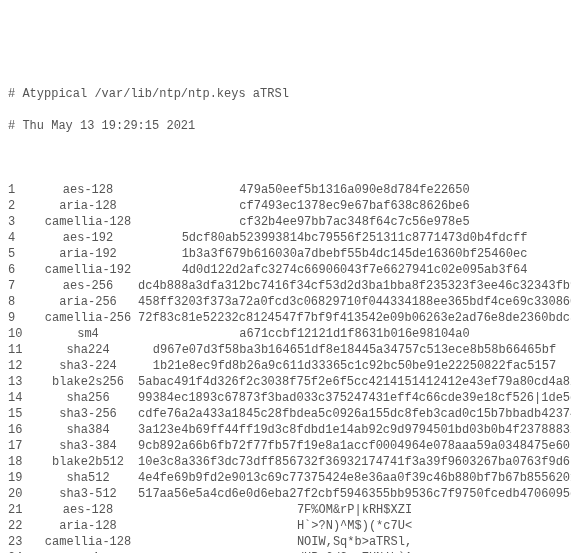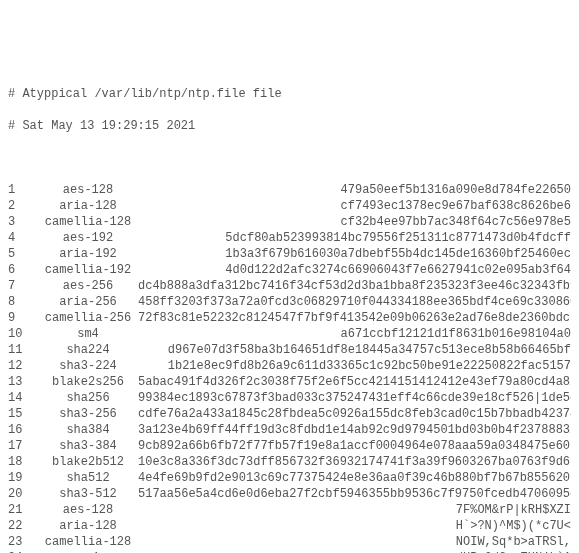--- a/index.html
+++ b/index.html
@@ -12,26 +12,26 @@
     white-space:pre;
   }
   .page {
     padding:6px 8px;
     width:579px;
     box-sizing:border-box;
   }
   .row { display:flex; }
   .num { width:30px; text-align:left; }
   .alg { width:100px; text-align:center; }
-  .key { flex:1; text-align:right; overflow:hidden; }
+  .key { flex:1; text-align:center; overflow:hidden; }
 </style>
 </head>
 <body>
 
 
 <div class="page">
-<div># Atyppical /var/lib/ntp/ntp.file file</div>
-<div># Sat May 13 19:29:15 2021</div>
+<div># Atyppical /var/lib/ntp/ntp.keys aTRSl</div>
+<div># Thu May 13 19:29:15 2021</div>
 <div> </div>
 <div id="rows"><div class="row"><span class="num">1</span><span class="alg">aes-128</span><span class="key">479a50eef5b1316a090e8d784fe22650</span></div><div class="row"><span class="num">2</span><span class="alg">aria-128</span><span class="key">cf7493ec1378ec9e67baf638c8626be6</span></div><div class="row"><span class="num">3</span><span class="alg">camellia-128</span><span class="key">cf32b4ee97bb7ac348f64c7c56e978e5</span></div><div class="row"><span class="num">4</span><span class="alg">aes-192</span><span class="key">5dcf80ab523993814bc79556f251311c8771473d0b4fdcff</span></div><div class="row"><span class="num">5</span><span class="alg">aria-192</span><span class="key">1b3a3f679b616030a7dbebf55b4dc145de16360bf25460ec</span></div><div class="row"><span class="num">6</span><span class="alg">camellia-192</span><span class="key">4d0d122d2afc3274c66906043f7e6627941c02e095ab3f64</span></div><div class="row"><span class="num">7</span><span class="alg">aes-256</span><span class="key">dc4b888a3dfa312bc7416f34cf53d2d3ba1bba8f235323f3ee46c32343fb90b5</span></div><div class="row"><span class="num">8</span><span class="alg">aria-256</span><span class="key">458ff3203f373a72a0fcd3c06829710f044334188ee365bdf4ce69c330860a0c</span></div><div class="row"><span class="num">9</span><span class="alg">camellia-256</span><span class="key">72f83c81e52232c8124547f7bf9f413542e09b06263e2ad76e8de2360bdc57f50</span></div><div class="row"><span class="num">10</span><span class="alg">sm4</span><span class="key">a671ccbf12121d1f8631b016e98104a0</span></div><div class="row"><span class="num">11</span><span class="alg">sha224</span><span class="key">d967e07d3f58ba3b164651df8e18445a34757c513ece8b58b66465bf</span></div><div class="row"><span class="num">12</span><span class="alg">sha3-224</span><span class="key">1b21e8ec9fd8b26a9c611d33365c1c92bc50be91e22250822fac5157</span></div><div class="row"><span class="num">13</span><span class="alg">blake2s256</span><span class="key">5abac491f4d326f2c3038f75f2e6f5cc4214151412412e43ef79a80cd4a82dbfb</span></div><div class="row"><span class="num">14</span><span class="alg">sha256</span><span class="key">99384ec1893c67873f3bad033c375247431eff4c66cde39e18cf526|1de5dc68</span></div><div class="row"><span class="num">15</span><span class="alg">sha3-256</span><span class="key">cdfe76a2a433a1845c28fbdea5c0926a155dc8feb3cad0c15b7bbadb423744d8</span></div><div class="row"><span class="num">16</span><span class="alg">sha384</span><span class="key">3a123e4b69ff44ff19d3c8fdbd1e14ab92c9d9794501bd03b0b4f23788832772b</span></div><div class="row"><span class="num">17</span><span class="alg">sha3-384</span><span class="key">9cb892a66b6fb72f77fb57f19e8a1accf0004964e078aaa59a0348475e60bcec</span></div><div class="row"><span class="num">18</span><span class="alg">blake2b512</span><span class="key">10e3c8a336f3dc73dff856732f36932174741f3a39f9603267ba0763f9d6bbec</span></div><div class="row"><span class="num">19</span><span class="alg">sha512</span><span class="key">4e4fe69b9fd2e9013c69c77375424e8e36aa0f39c46b880bf7b67b8556201598</span></div><div class="row"><span class="num">20</span><span class="alg">sha3-512</span><span class="key">517aa56e5a4cd6e0d6eba27f2cbf5946355bb9536c7f9750fcedb4706095df0a</span></div><div class="row"><span class="num">21</span><span class="alg">aes-128</span><span class="key">7F%OM&amp;rP|kRH$XZI</span></div><div class="row"><span class="num">22</span><span class="alg">aria-128</span><span class="key">H`&gt;?N)^M$)(*c7U&lt;</span></div><div class="row"><span class="num">23</span><span class="alg">camellia-128</span><span class="key">NOIW,Sq*b&gt;aTRSl,</span></div><div class="row"><span class="num">24</span><span class="alg">sm4</span><span class="key">/HRv6/G-oZHNjk`A</span></div></div>
 </div>
 
 
 
 </body></html>

